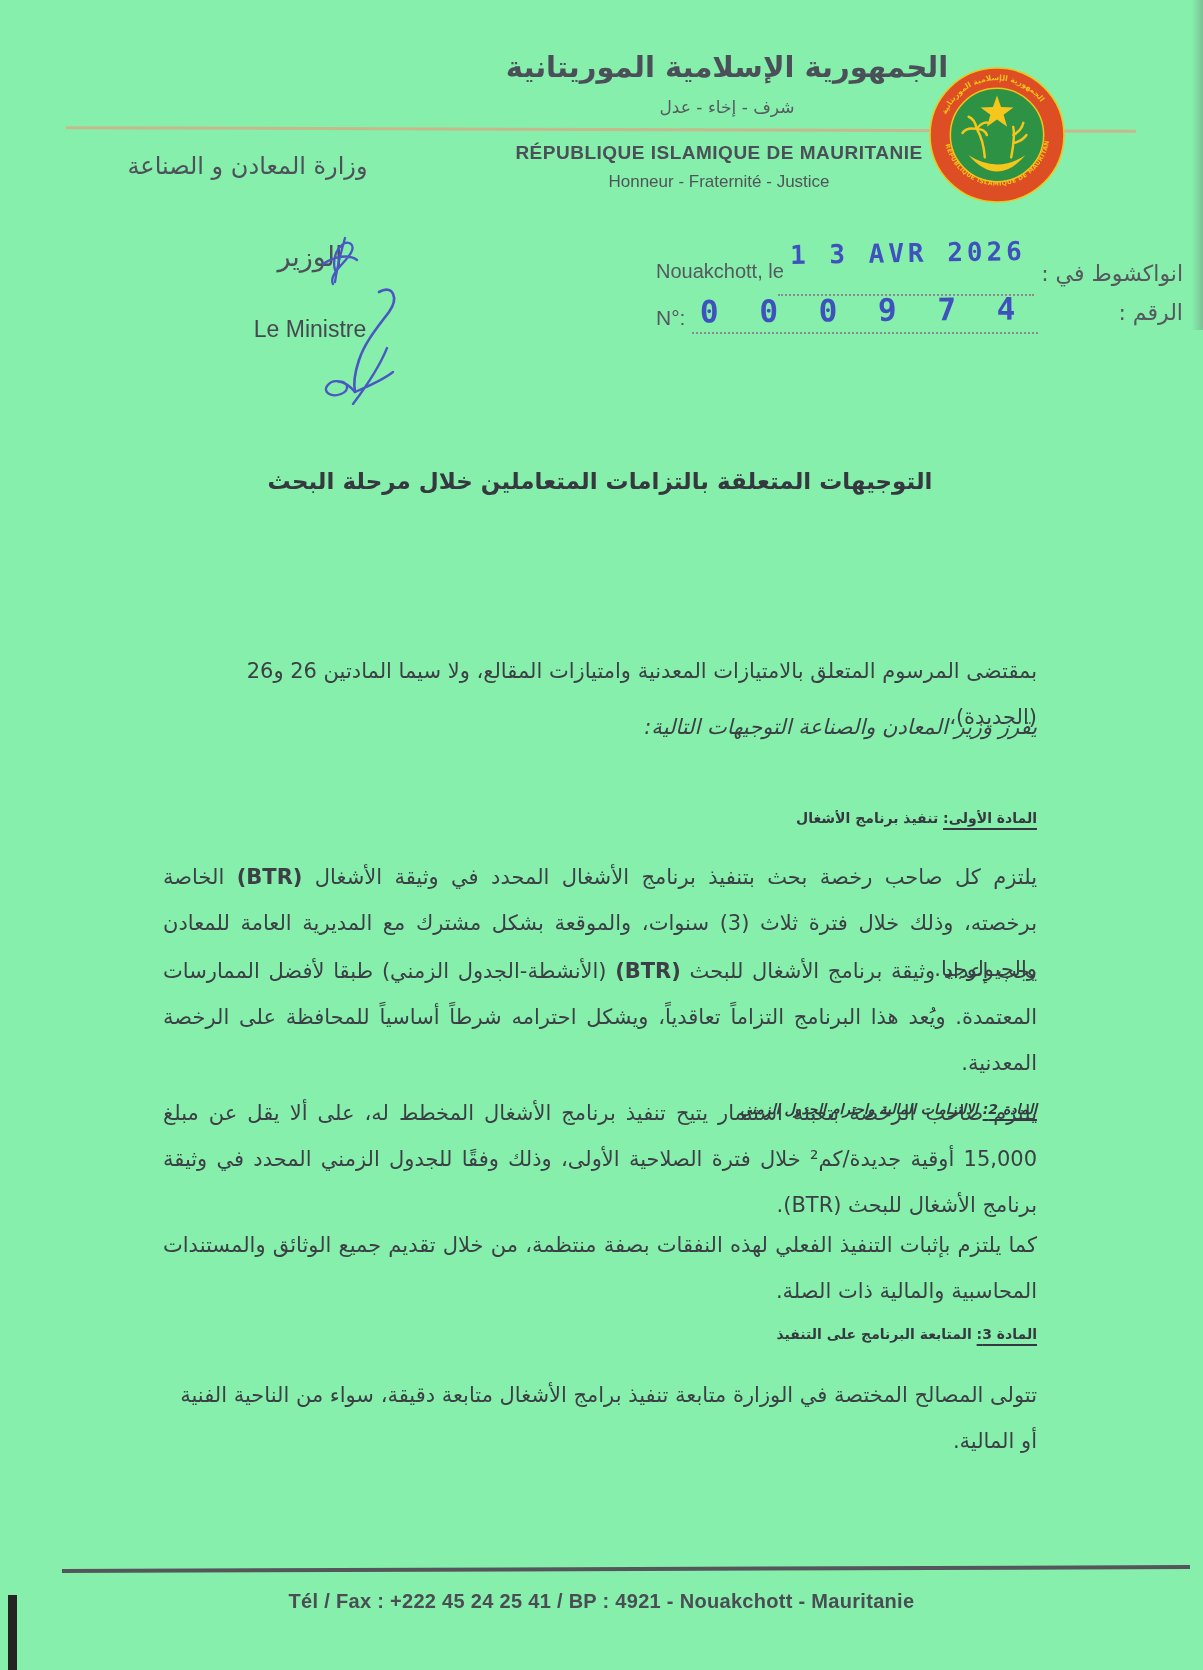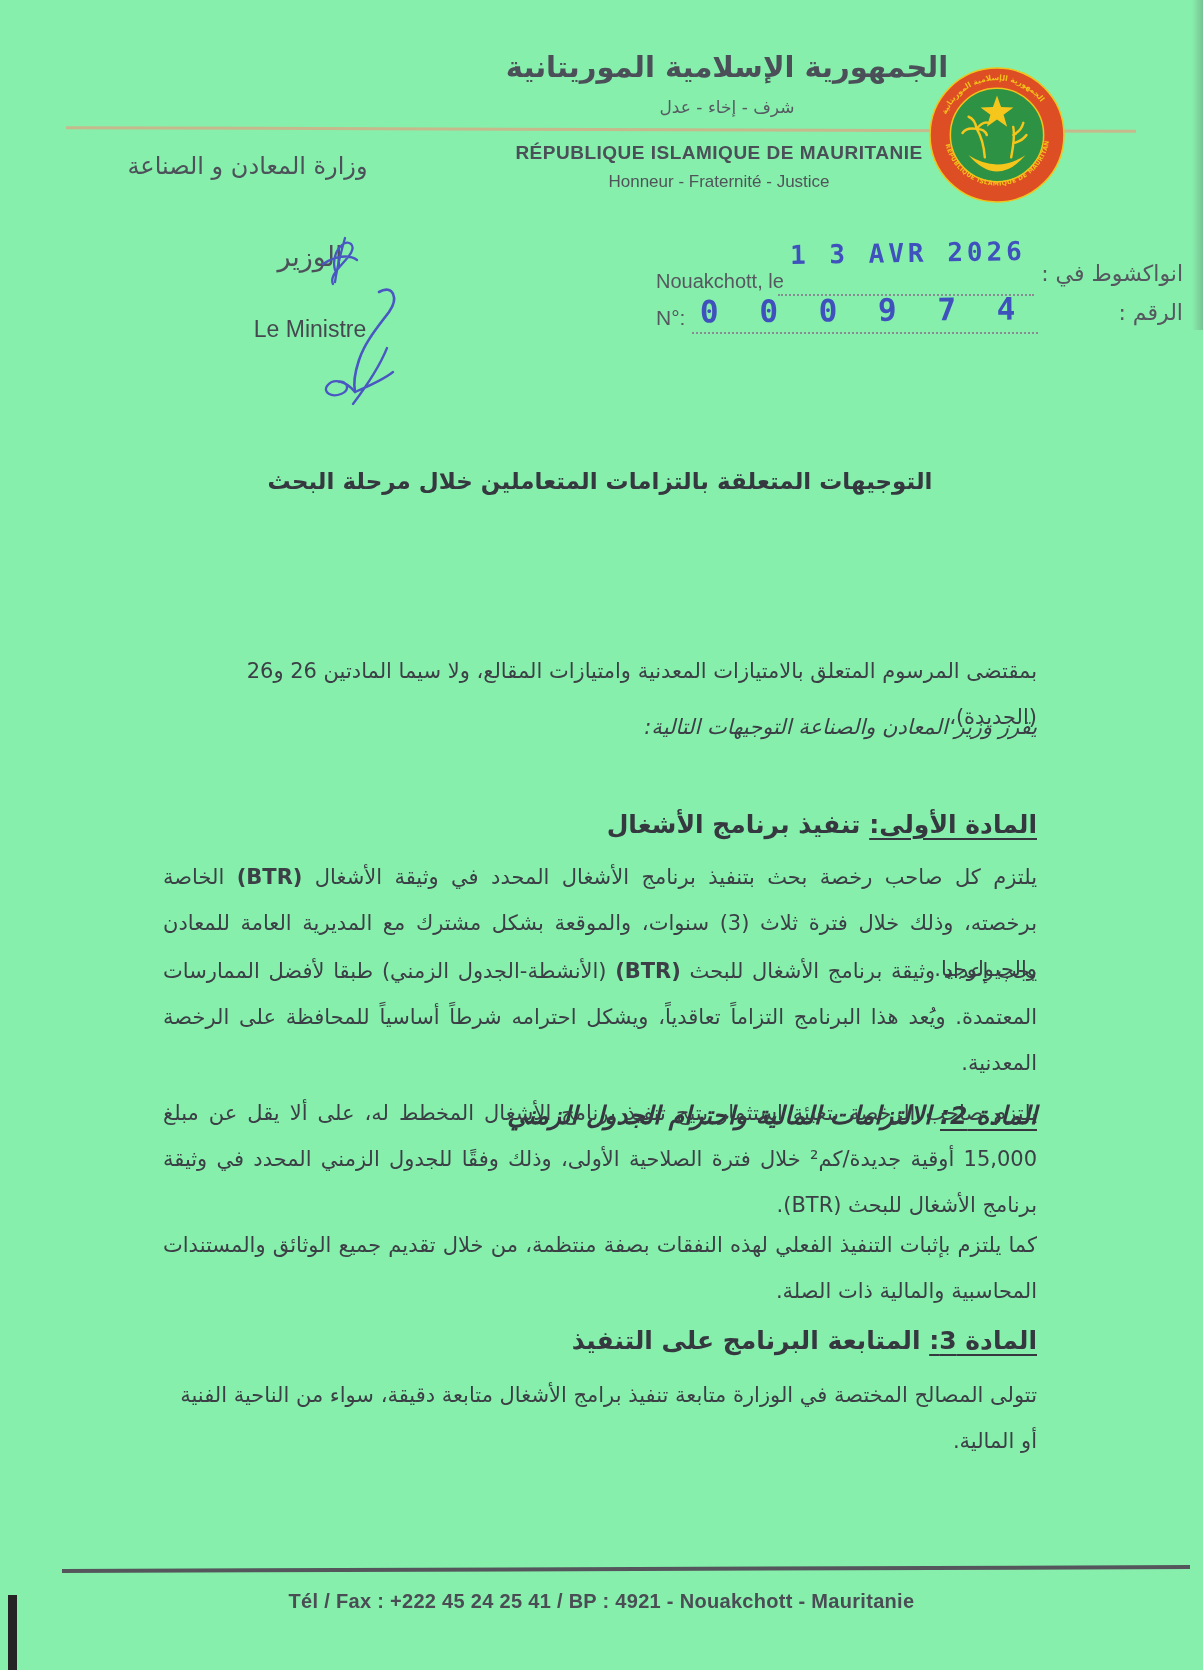--- a/index.html
+++ b/index.html
@@ -26,40 +26,40 @@
   .ministry-fr { left:45px; top:195px; width:405px; text-align:center;
     font-family:"Liberation Sans",sans-serif; font-size:21px; color:#45494f; }
   .seal { left:926px; top:64px; width:142px; height:142px; }
   
   .minister-ar { left:200px; top:241px; width:220px; text-align:center;
     font-size:27px; color:#4d5159; direction:rtl; }
   .minister-fr { left:200px; top:280px; width:220px; text-align:center;
     font-family:Liberation Sans, sans-serif; font-size:23px; color:#45494f;margin-top:36px; }
   .signature { left:295px; top:230px; }
   
-  .ref-city-fr { left:656px; top:270px; font-family:"Liberation Sans",sans-serif;
+  .ref-city-fr { left:656px; top:260px; font-family:"Liberation Sans",sans-serif;
     font-size:20px; color:#55585f; }
   .ref-no-fr { left:656px; top:306px; font-family:"Liberation Sans",sans-serif;
     font-size:21px; color:#55585f; }
   .ref-city-ar { right:20px; top:261px; font-size:22px; color:#55585f; direction:rtl; }
   .ref-no-ar { right:20px; top:300px; font-size:22px; color:#55585f; direction:rtl; }
   .dots { border-bottom:2.5px dotted #888b91; height:26px; }
   .dots-1 { left:778px; top:268px; width:256px; }
   .dots-2 { left:692px; top:306px; width:346px; }
   .stamp { font-family:"DejaVu Sans Mono",monospace; font-weight:bold; color:#3f51bc; z-index:3; }
   .stamp-date { left:790px; top:238px; font-size:26px; letter-spacing:4px; transform:rotate(-1deg); }
   .stamp-no { left:700px; top:292px; font-size:31px; letter-spacing:11px; transform:rotate(-0.5deg); }
   
   .doc-title { left:150px; top:468px; width:900px; text-align:center;
     font-size:23px; font-weight:bold; color:#35383f; direction:rtl; }
   .body-par { left:163px; width:874px; direction:rtl; text-align:justify;
     font-size:21px; line-height:46px; color:#3c3f45; }
   .single { text-align:right; }
   .art-heading { left:163px; width:874px; direction:rtl; text-align:right;
-    font-size:25px; font-weight:bold; color:#35383f; }
+    font-size:14px; font-weight:bold; color:#35383f; }
   .art-label { text-decoration:underline; text-underline-offset:5px; text-decoration-thickness:1.5px; }
   .btr { font-weight:bold; }
   .t-preamble { top:648px; }
   .t-decision { top:704px;font-style:italic; }
   .t-h1 { top:810px; }
   .t-a1p1 { top:854px; }
   .t-a1p2 { top:948px; }
   .t-h2 { top:1101px;font-style:italic; }
   .t-a2p1 { top:1090px; }
   .t-a2p2 { top:1222px; }

